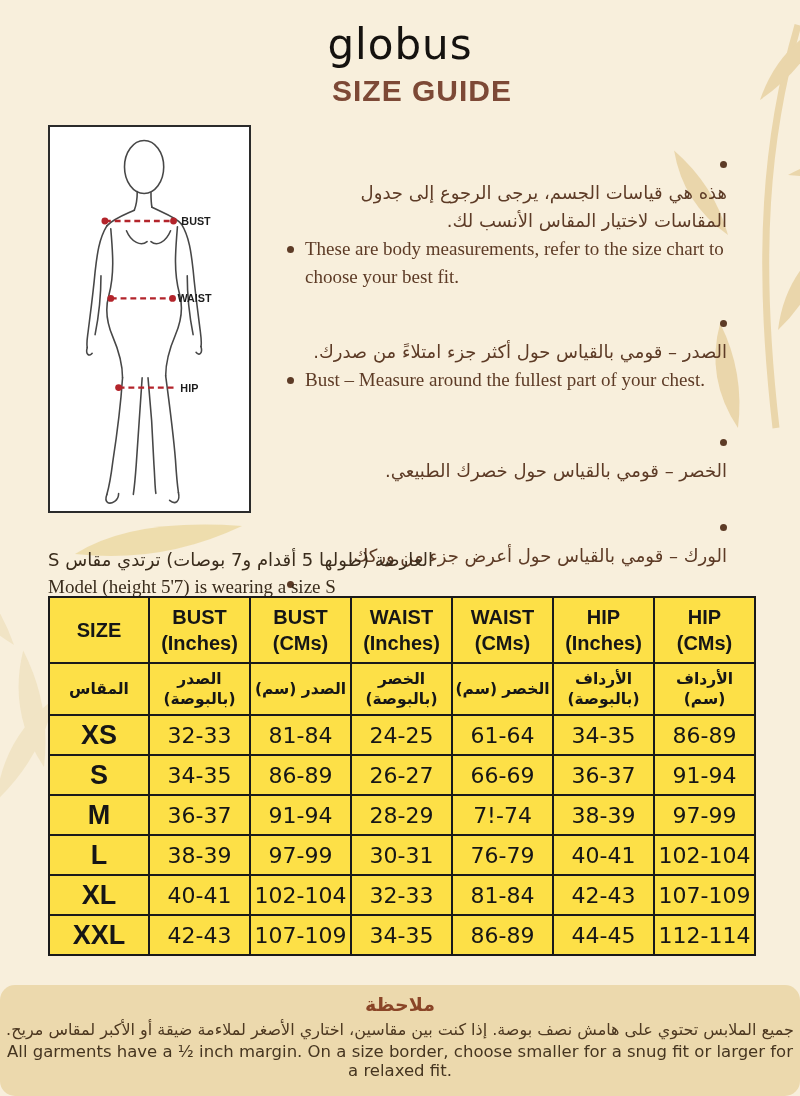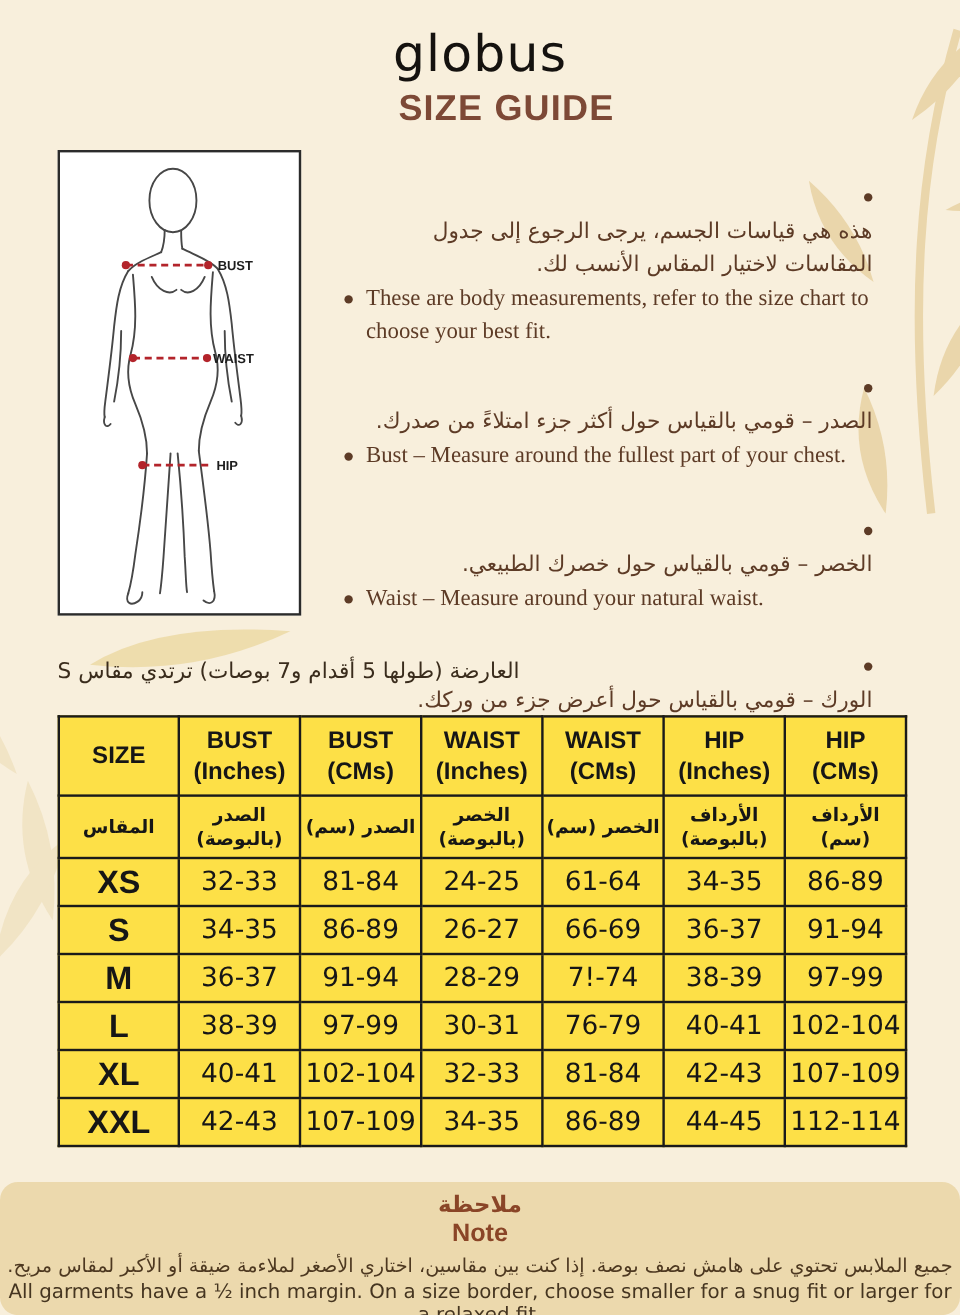--- a/index.html
+++ b/index.html
@@ -211,38 +211,35 @@
       <div class="b-item b-en">
         <span class="dot"></span>
         <span>Bust – Measure around the fullest part of your chest.</span>
       </div>
     </div>
     <div class="pair pair-3">
       <div class="b-item b-ar">
         <span class="dot"></span>
         <span>الخصر – قومي بالقياس حول خصرك الطبيعي.</span>
       </div>
-      <div class="b-item b-en">
-        <span class="dot"></span>
-        <span>Waist – Measure around your natural waist.</span>
-      </div>
     </div>
     <div class="pair">
       <div class="b-item b-ar">
         <span class="dot"></span>
         <span>الورك – قومي بالقياس حول أعرض جزء من وركك.</span>
       </div>
       <div class="b-item b-en">
         <span class="dot"></span>
       </div>
     </div>
   </div>
 
   <div class="model-note">
     <div><span class="model-ar">العارضة (طولها 5 أقدام و7 بوصات) ترتدي مقاس S</span></div>
+    <div class="model-en">Model (height 5'7) is wearing a size S</div>
   </div>
 
   <table class="size-table">
     <colgroup>
       <col class="c-size">
         <col class="c-m">
         <col class="c-m">
         <col class="c-m">
       <col class="c-m">
         <col class="c-m">
@@ -356,18 +353,17 @@
       <td>34-35</td>
       <td>86-89</td>
       <td>44-45</td>
       <td>112-114</td>
     </tr>
   </tbody>
     </table>
 
   <div class="note-band">
     <div class="note-h-ar">ملاحظة</div>
-    <div class="note-h-en">Note</div>
     <div class="note-b-ar">جميع الملابس تحتوي على هامش نصف بوصة. إذا كنت بين مقاسين، اختاري الأصغر لملاءمة ضيقة أو الأكبر لمقاس مريح.</div>
     <div class="note-b-en">All garments have a ½ inch margin. On a size border, choose smaller for a snug fit or larger for a relaxed fit.</div>
   </div>
 
 </div>
 
 </body></html>

